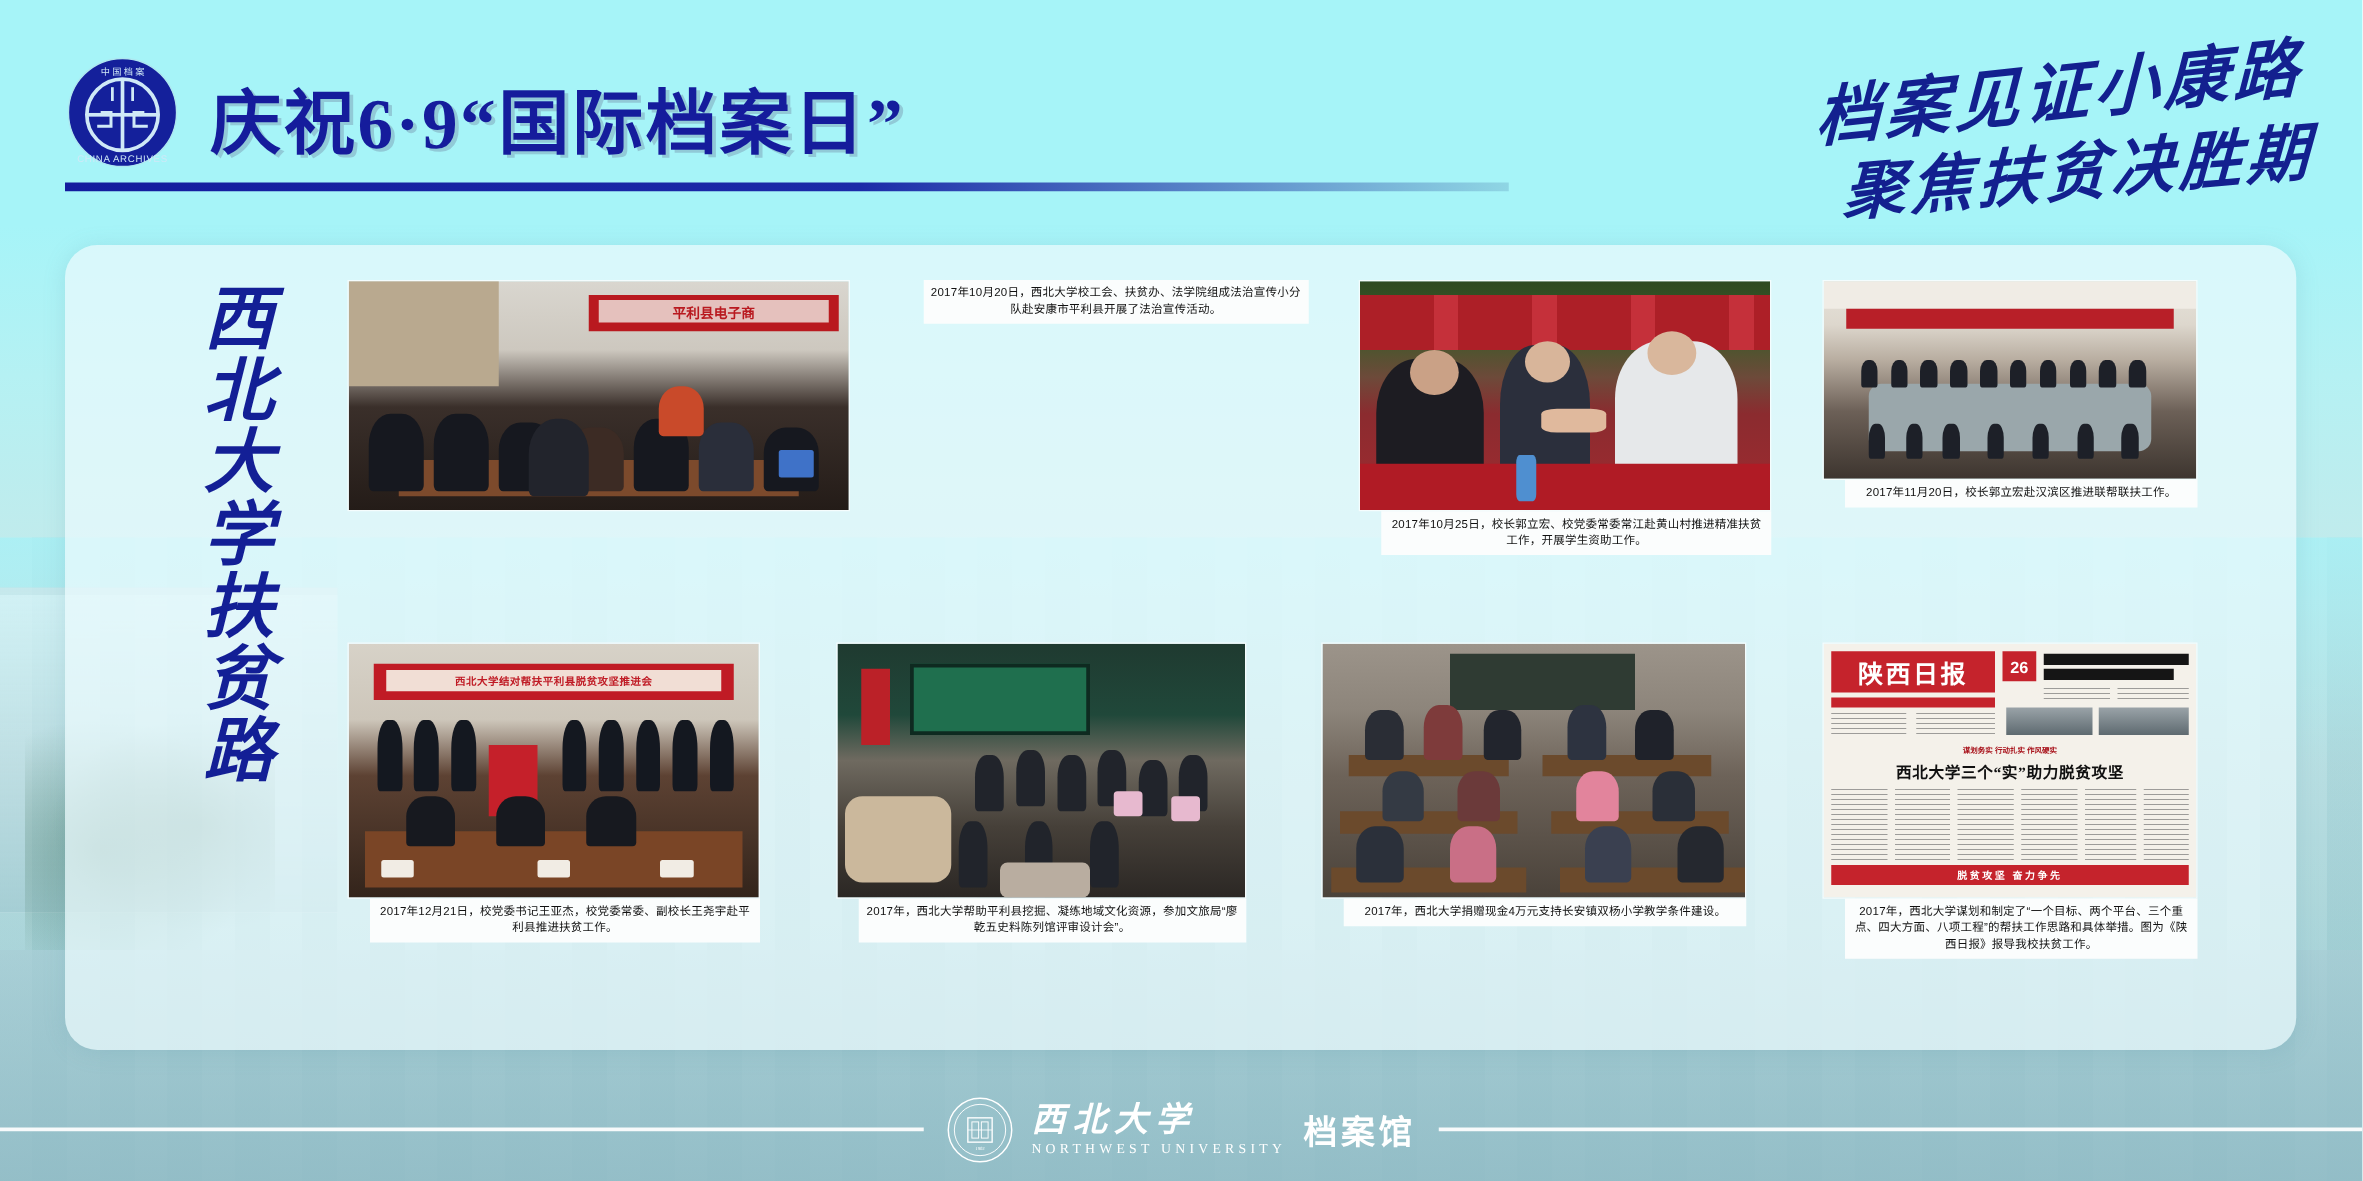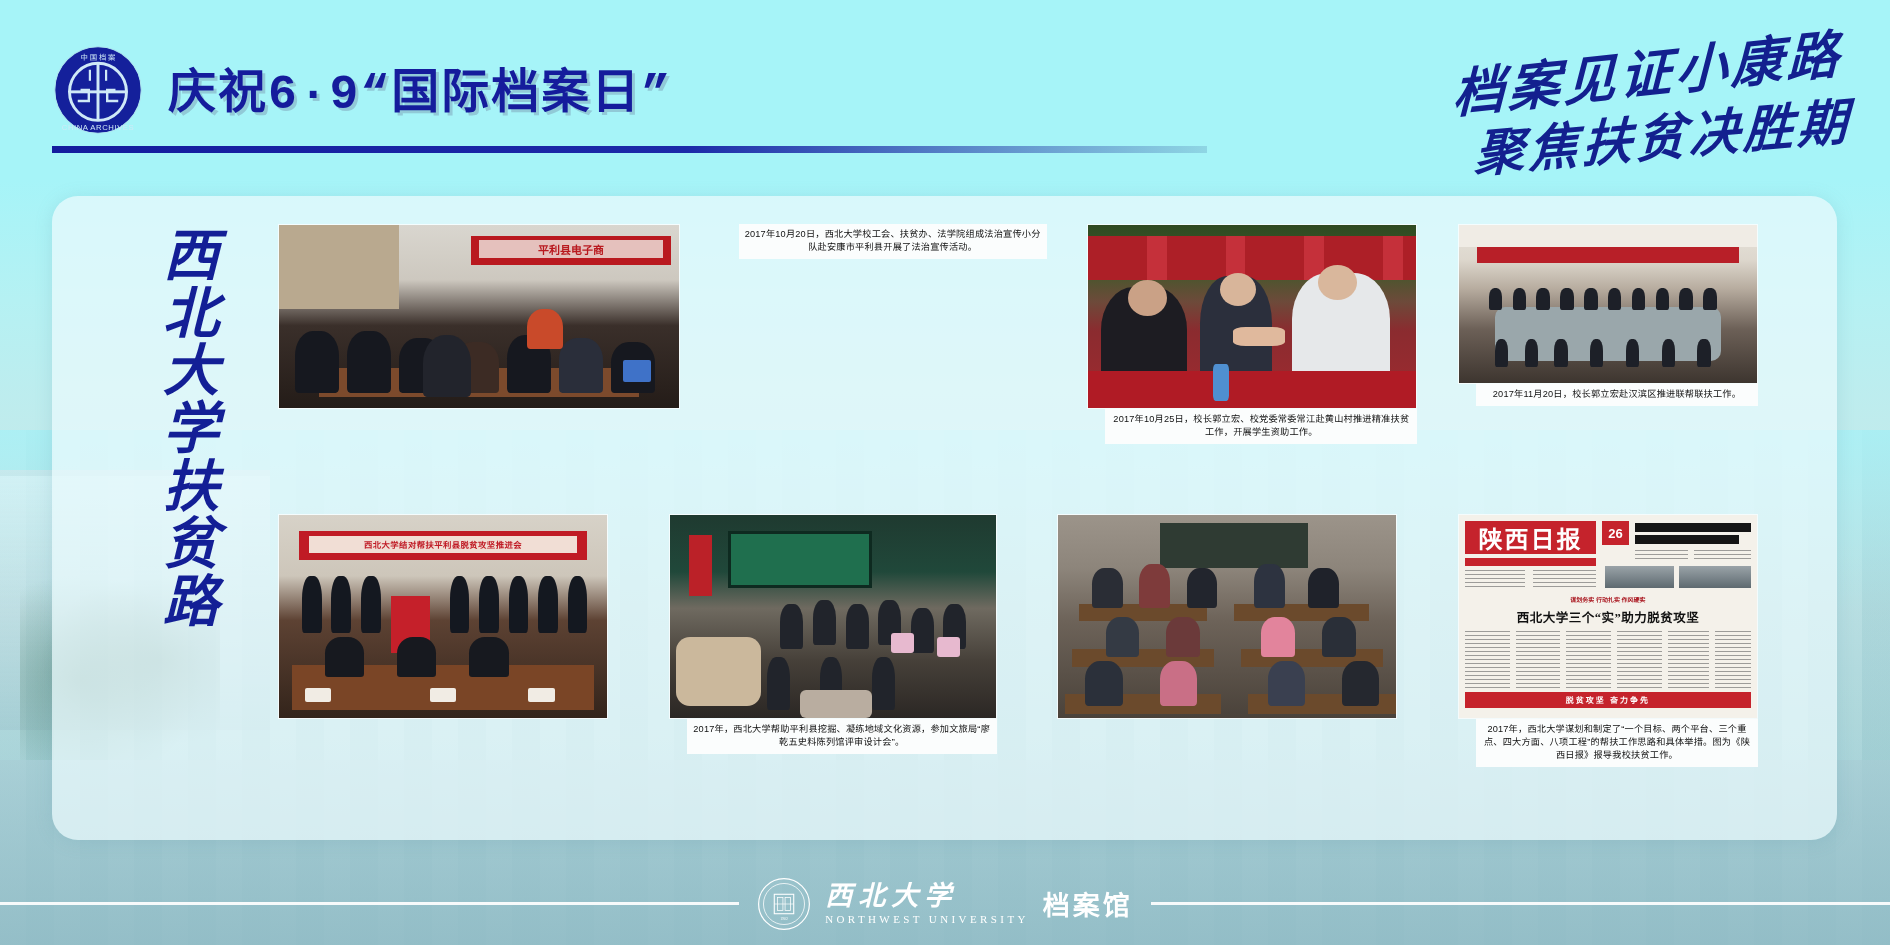--- a/index.html
+++ b/index.html
@@ -66,22 +66,22 @@
     left: 0; top: 0; width: 1890px; height: 175px;
   }
   #archives-logo {
     position: absolute;
     left: 52px; top: 44px;
     width: 92px; height: 92px;
   }
   #title-main {
     position: absolute;
     left: 168px; top: 52px;
-    font-family: Liberation Mono, monospace;
-    font-size: 48px;
+    font-family: Liberation Serif, serif;
+    font-size: 57px;
     font-weight: 700;
     letter-spacing: 2px;
     color: #151c9c;
     text-shadow: 3px 3px 0 rgba(120,150,175,0.45);
     white-space: nowrap;
   }
   #header-rule {
     position: absolute;
     left: 52px; top: 146px;
     width: 1155px; height: 7px;
@@ -401,20 +401,21 @@
               <div class="p" style="left:88%;"></div>
             <div class="tbl"></div>
             <div class="blob" style="left:14%;bottom:20%;width:12%;height:20%;background:#17191f;border-radius:40% 40% 8% 8%;"></div>
             <div class="blob" style="left:36%;bottom:20%;width:12%;height:20%;background:#17191f;border-radius:40% 40% 8% 8%;"></div>
             <div class="blob" style="left:58%;bottom:20%;width:12%;height:20%;background:#17191f;border-radius:40% 40% 8% 8%;"></div>
             <div class="blob" style="left:8%;bottom:8%;width:8%;height:7%;background:#f1ece4;border-radius:2px;"></div>
             <div class="blob" style="left:46%;bottom:8%;width:8%;height:7%;background:#f1ece4;border-radius:2px;"></div>
             <div class="blob" style="left:76%;bottom:8%;width:8%;height:7%;background:#f1ece4;border-radius:2px;"></div>
           </div>
         </div>
+        <div class="caption">2017年12月21日，校党委书记王亚杰，校党委常委、副校长王尧宇赴平利县推进扶贫工作。</div>
       </div>
 
       <div class="card" style="width:328px;">
         <div class="photo" style="height:205px;">
           <div class="scene s6">
             <div class="flag"></div>
             <div class="screen"></div>
             <div class="sofa"></div>
             <div class="p" style="left:34%;top:44%;"></div>
             <div class="p" style="left:44%;top:42%;"></div>
@@ -451,26 +452,27 @@
             <div class="p" style="left:14%;top:50%;width:10%;height:20%;background:#343a44;"></div>
             <div class="p" style="left:32%;top:50%;width:10%;height:20%;background:#6b3a3a;"></div>
             <div class="p" style="left:60%;top:50%;width:10%;height:20%;background:#e2849c;"></div>
             <div class="p" style="left:78%;top:50%;width:10%;height:20%;background:#2a2f38;"></div>
             <div class="p" style="left:8%;top:72%;width:11%;height:22%;background:#2b303a;"></div>
             <div class="p" style="left:30%;top:72%;width:11%;height:22%;background:#c96f86;"></div>
             <div class="p" style="left:62%;top:72%;width:11%;height:22%;background:#3a4050;"></div>
             <div class="p" style="left:84%;top:72%;width:11%;height:22%;background:#25282f;"></div>
           </div>
         </div>
+        <div class="caption">2017年，西北大学捐赠现金4万元支持长安镇双杨小学教学条件建设。</div>
       </div>
 
       <div class="card" style="width:300px;">
         <div class="photo" style="height:205px;">
           <div class="scene s8">
-            <div class="masthead" style="display:flex;align-items:center;justify-content:center;color:#fff;font-size:24px;font-weight:700;font-family:'Liberation Serif',serif;letter-spacing:2px;">陕西日报</div>
+            <div class="masthead" style="display:flex;align-items:center;justify-content:center;color:#fff;font-size:20px;font-weight:700;font-family:'Liberation Serif',serif;letter-spacing:2px;">陕西日报</div>
             <div class="redbox" style="left:48%;top:3%;width:9%;height:12%;display:flex;align-items:center;justify-content:center;color:#fff;font-size:13px;font-weight:700;">26</div>
             <div class="hl" style="left:59%;top:4%;width:39%;height:4.5%;background:#151515;"></div>
             <div class="hl" style="left:59%;top:10%;width:35%;height:4.5%;background:#151515;"></div>
             <div class="col" style="left:59%;top:17%;width:18%;height:6%;"></div>
             <div class="col" style="left:79%;top:17%;width:19%;height:6%;"></div>
             <div class="redbox" style="left:2%;top:21%;width:44%;height:4%;"></div>
             <div class="col" style="left:2%;top:27%;width:20%;height:9%;"></div>
             <div class="col" style="left:25%;top:27%;width:21%;height:9%;"></div>
             <div class="ph" style="left:49%;top:25%;width:23%;height:11%;"></div>
             <div class="ph" style="left:74%;top:25%;width:24%;height:11%;"></div>

